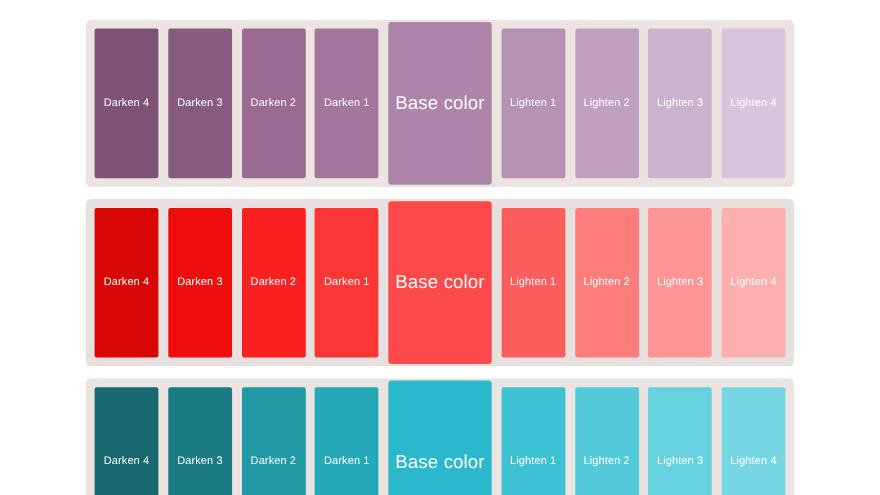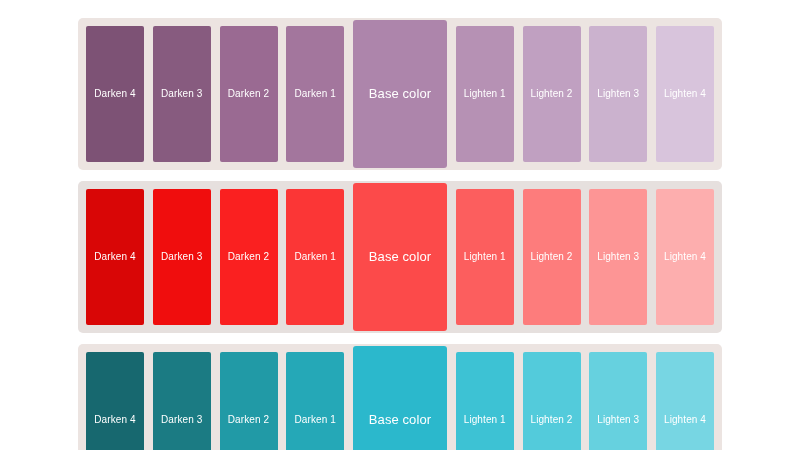--- a/index.html
+++ b/index.html
@@ -67,21 +67,21 @@
     font-size: 10px;
     line-height: 12px;
     color: #ffffff;
     text-align: center;
     letter-spacing: 0.1px;
     white-space: nowrap;
     user-select: none;
   }
 
   .swatch.base .swatch-label {
-    font-size: 13px;
+    font-size: 17px;
   }
 </style>
 </head>
 <body>
 
 <div id="palette-page" style="background: rgb(255, 255, 255);">
 
 <div class="palette-row" id="palette-row-0" style="background: rgb(236, 228, 225);">
       <div class="swatch regular" style="background: rgb(125, 82, 117);">
         <span class="swatch-label">Darken 4</span>

